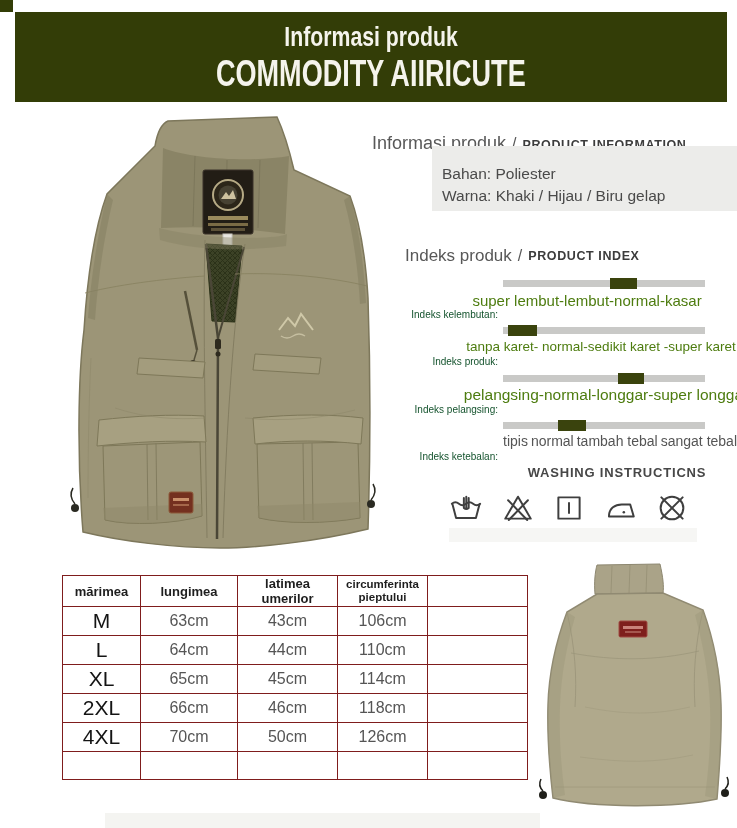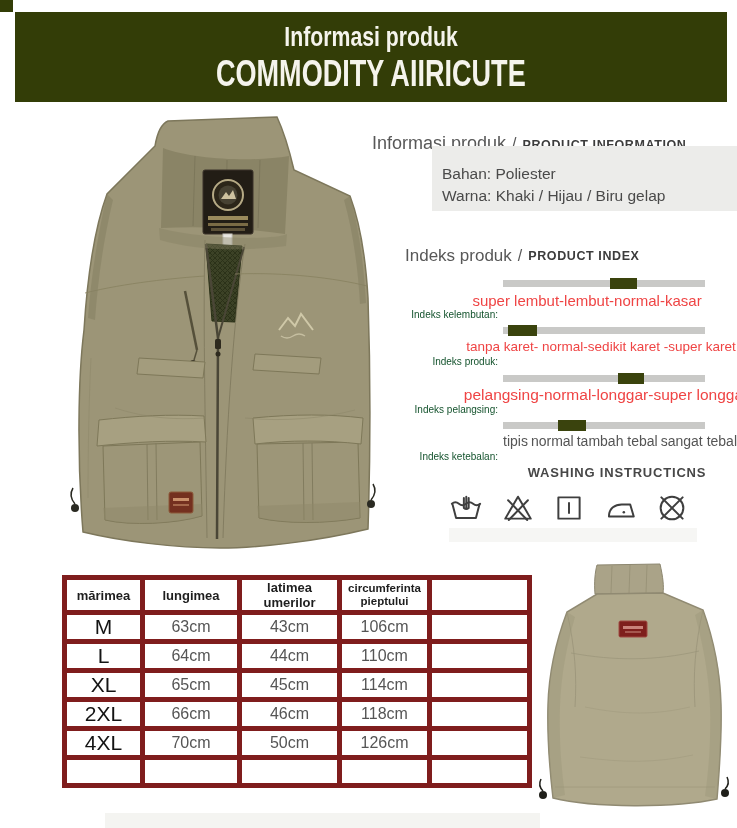--- a/index.html
+++ b/index.html
@@ -32,37 +32,37 @@
   #info-box{
     left:432px;top:146px;width:327px;height:65px;background:#ececea;
     padding:17px 0 0 10px;box-sizing:border-box;
   }
   #info-box div{font-size:15.5px;color:#4a4a4a;line-height:22px;}
 
   
   .idx-label{width:158px;left:340px;text-align:right;font-size:10px;color:#14532d;white-space:nowrap;margin-top:34px;}
   .idx-bar{left:503px;width:202px;height:7px;background:#c9c9c7;}
   .idx-seg{position:absolute;top:-2px;height:11px;background:#3a430d;}
-  .idx-scale{font-size:15px;color:#ef4444;text-align:center;white-space:nowrap;}
+  .idx-scale{font-size:15px;color:#4d7c0f;text-align:center;white-space:nowrap;}
   #scale-1{left:437px;top:292px;width:300px;}
   #scale-2{left:451px;top:339px;width:300px;font-size:13.5px;}
   #scale-3{left:456px;top:386px;width:300px;font-size:15.5px;}
   #scale-4{left:503px;top:433px;width:234px;display:flex;justify-content:space-between;font-size:14px;color:#555;}
 
   
   #washing-title{left:467px;top:465px;width:300px;text-align:center;font-size:13px;font-weight:bold;color:#474747;letter-spacing:.8px;}
   #washing-icons{left:449px;top:488px;width:240px;height:40px;display:flex;justify-content:space-between;align-items:center;}
   #washing-icons svg{width:34px;height:34px;stroke:#3f3f3f;fill:none;stroke-width:1.4;stroke-linecap:round;stroke-linejoin:round;}
   #icons-strip{left:449px;top:528px;width:248px;height:14px;background:#f6f6f4;}
   #bottom-strip{left:105px;top:813px;width:435px;height:15px;background:#f4f4f1;}
 
   
   #size-table{left:62px;top:575px;}
   table{border-collapse:collapse;table-layout:fixed;}
-  td,th{border:5px solid #7f1d1d;text-align:center;vertical-align:middle;padding:0;}
+  td,th{border:1px solid #7f1d1d;text-align:center;vertical-align:middle;padding:0;}
   col.c1{width:78px;}col.c2{width:97px;}col.c3{width:100px;}col.c4{width:90px;}col.c5{width:100px;}
   tr{height:29px;}
   tr.hdr{height:30px;}
   th{font-size:13px;font-weight:bold;color:#1e1e1e;}
   th.small{font-size:11.5px;line-height:1.15;}
   td.size{font-size:21px;color:#141414;font-weight:normal;}
   td.val{font-size:16px;color:#555;}
 
   
   #front-photo{left:55px;top:108px;width:330px;height:455px;}

